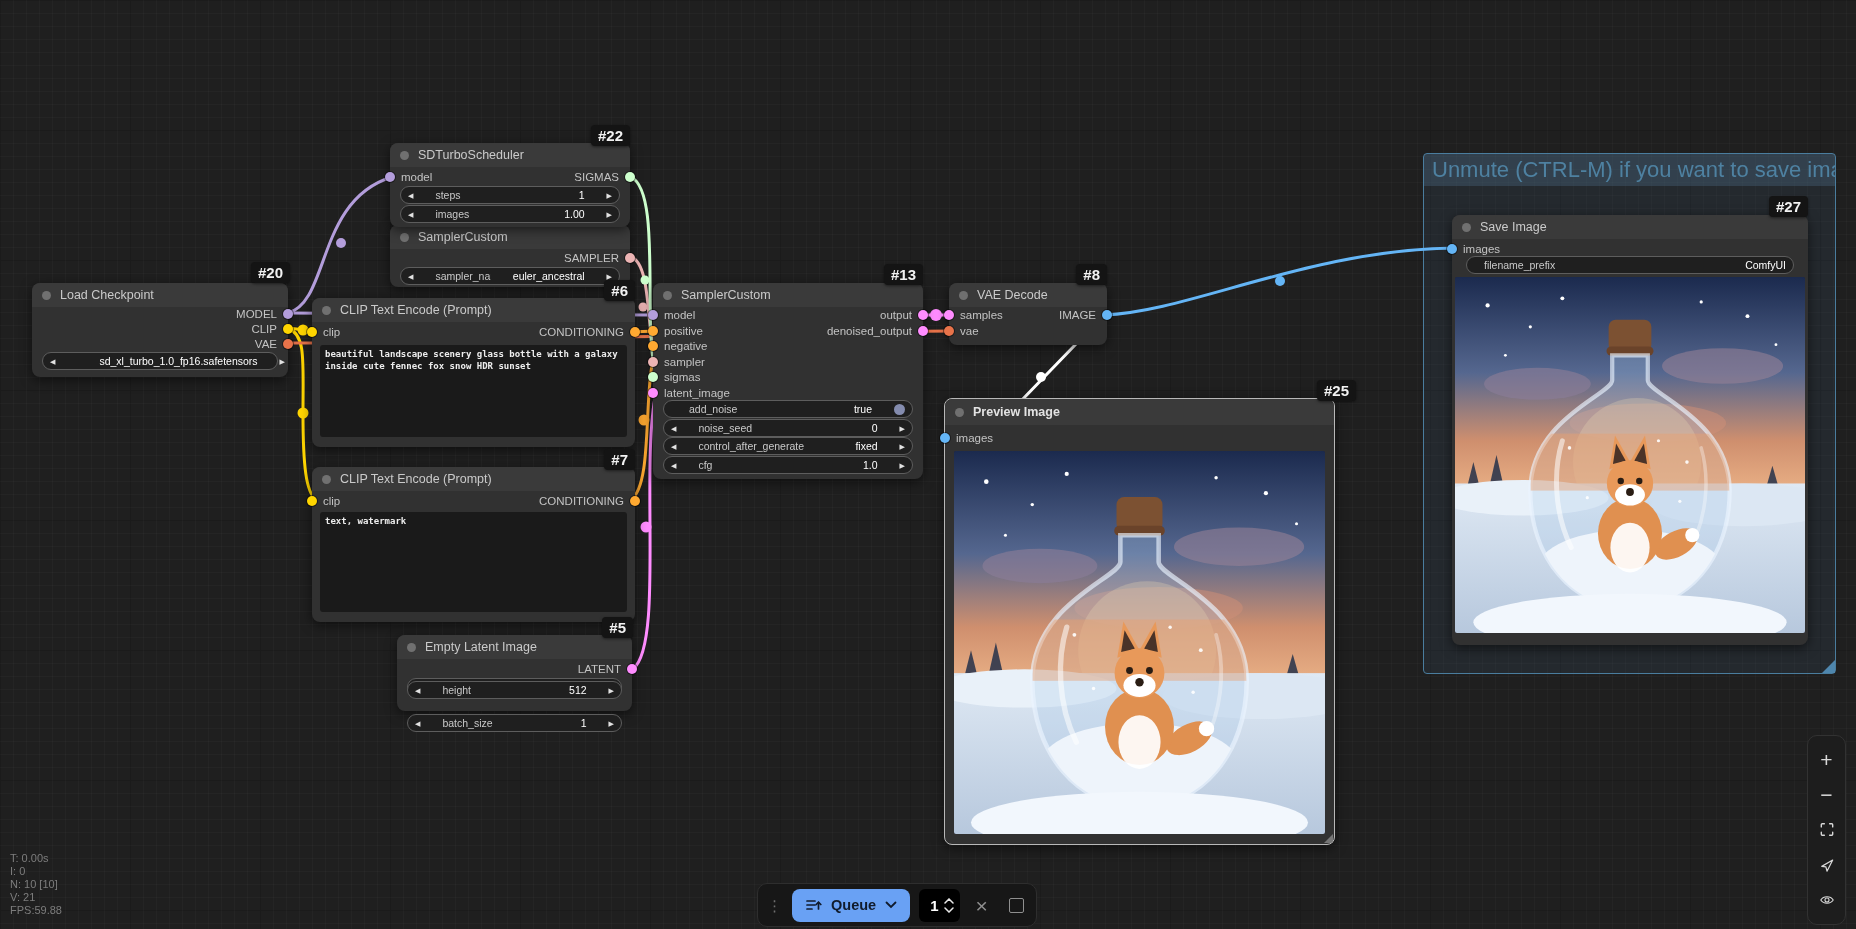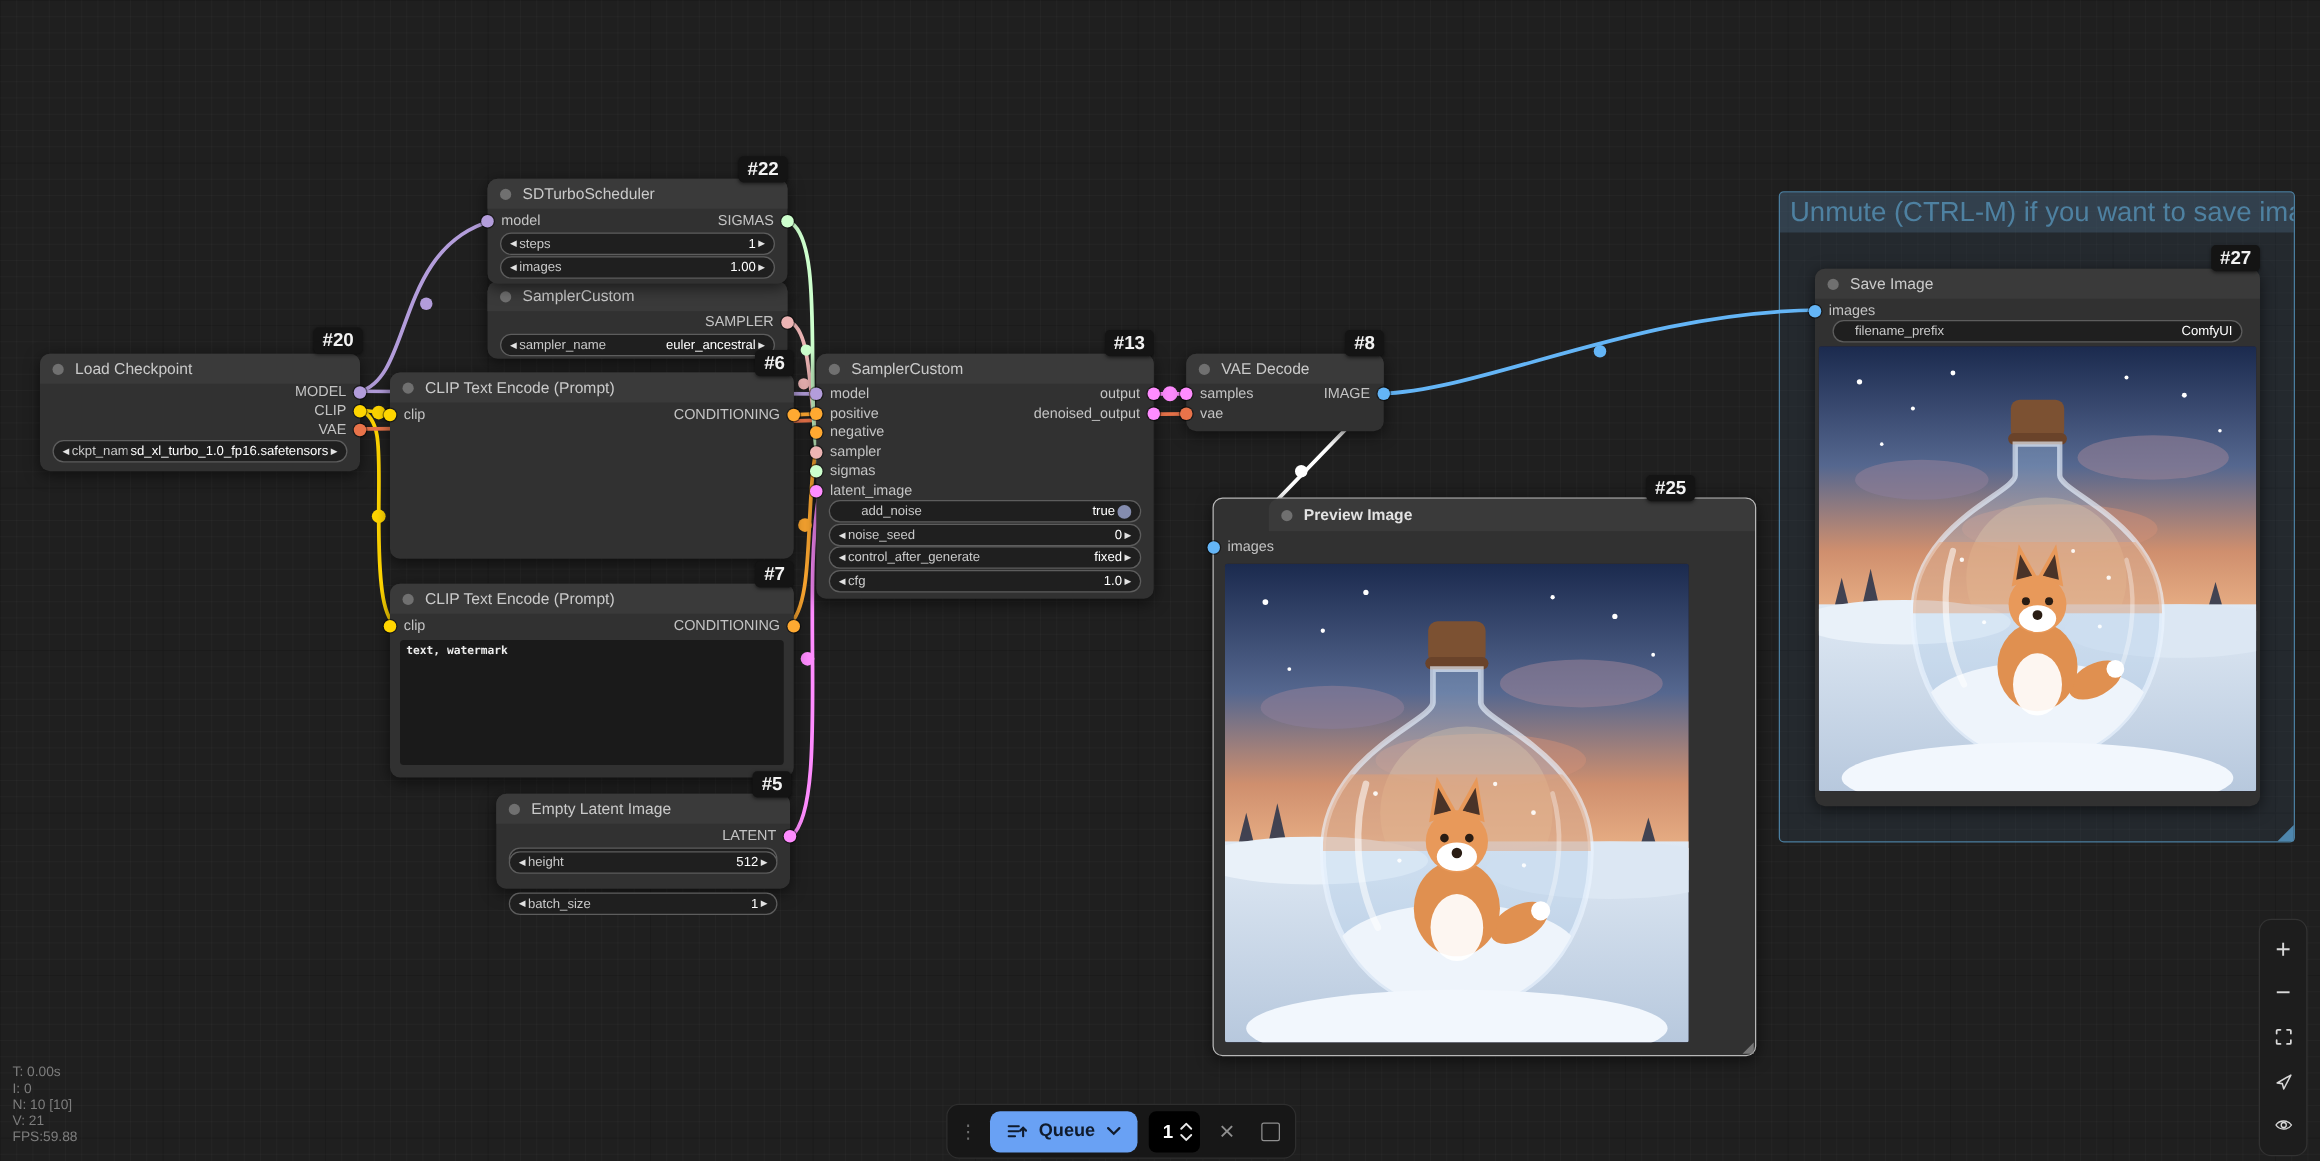--- a/index.html
+++ b/index.html
@@ -19,21 +19,21 @@
     align-items:center;padding:0 10px;gap:9px;}
   .ndot{width:9px;height:9px;border-radius:50%;background:#707070;flex:none;}
   .ntext{font-size:12.5px;color:#cacaca;white-space:nowrap;}
   .slot{position:absolute;height:15px;display:flex;align-items:center;gap:6px;
     font-size:11.5px;color:#c3c3c3;white-space:nowrap;}
   .slot.in{left:-5px;}
   .slot.out{right:-5px;flex-direction:row-reverse;}
   .sdot{width:10px;height:10px;border-radius:50%;flex:none;box-shadow:0 0 0 1px rgba(0,0,0,.45);}
   .widget{position:absolute;left:10px;right:10px;height:16px;background:#1f1f1f;
     border:1px solid #5d5d5d;border-radius:9px;display:flex;align-items:center;
-    padding:0 7px;font-size:10.5px;color:#c9c9c9;gap:2px;}
+    padding:0 7px;font-size:10.5px;color:#c9c9c9;gap:22px;}
   .warrow{font-size:7px;color:#e2e2e2;flex:none;line-height:1;}
   .wlabel{flex:1 1 auto;overflow:hidden;white-space:nowrap;}
   .wvalue{color:#fff;white-space:nowrap;}
   .wtoggle{width:11px;height:11px;border-radius:50%;background:#848cae;flex:none;}
   .ta{position:absolute;left:8px;right:8px;background:#1a1a1a;border-radius:3px;
     font:bold 9px "DejaVu Sans Mono",monospace;color:#ededed;padding:3px 5px;
     white-space:pre-wrap;line-height:1.35;overflow:hidden;}
   .badge{position:absolute;background:#141414;color:#f2f2f2;font-size:15px;font-weight:bold;
     padding:2px 7px;border-radius:4px;z-index:4;box-shadow:0 1px 3px rgba(0,0,0,.5);}
   .nimg{position:absolute;border-radius:2px;overflow:hidden;background:#223;}
@@ -263,20 +263,21 @@
     <span class="ntext">CLIP Text Encode (Prompt)</span>
   </div>
   <div class="slot in" style="top:26px;">
         <span class="sdot" style="background:#FFD500"></span>
         <span>clip</span>
       </div>
   <div class="slot out" style="top:26px;">
         <span class="sdot" style="background:#FFA931"></span>
         <span>CONDITIONING</span>
       </div>
+  <div class="ta" style="top:47px;height:86px;">beautiful landscape scenery glass bottle with a galaxy inside cute fennec fox snow HDR sunset</div>
 </div>
 
 <div class="badge" style="right:1221px;top:449px;">#7</div>
 <div class="node" style="left:312px;top:467px;width:323px;height:155px;">
   <div class="ntitle">
     <span class="ndot"></span>
     <span class="ntext">CLIP Text Encode (Prompt)</span>
   </div>
   <div class="slot in" style="top:26px;">
         <span class="sdot" style="background:#FFD500"></span>
@@ -396,21 +397,21 @@
         <span class="sdot" style="background:#E8734A"></span>
         <span>vae</span>
       </div>
   <div class="slot out" style="top:24px;">
         <span class="sdot" style="background:#64B5F6"></span>
         <span>IMAGE</span>
       </div>
 </div>
 
 <div class="badge" style="right:500px;top:380px;">#25</div>
-<div class="node" style="left:970px;top:398px;width:389px;height:445px;border:1px solid #b8b8b8;padding-left:44px;">
+<div class="node" style="left:944px;top:398px;width:389px;height:445px;border:1px solid #b8b8b8;">
   <div class="ntitle" style="height:26px;">
     <span class="ndot"></span>
     <span class="ntext" style="font-weight:bold;color:#e2e2e2;">Preview Image</span>
   </div>
   <div class="slot in" style="top:31px;">
         <span class="sdot" style="background:#64B5F6"></span>
         <span>images</span>
       </div>
   <svg class="nimg" style="left:9px;top:52px;width:371px;height:383px;">
         <use href="#foxbottle" width="371" height="383"></use>

